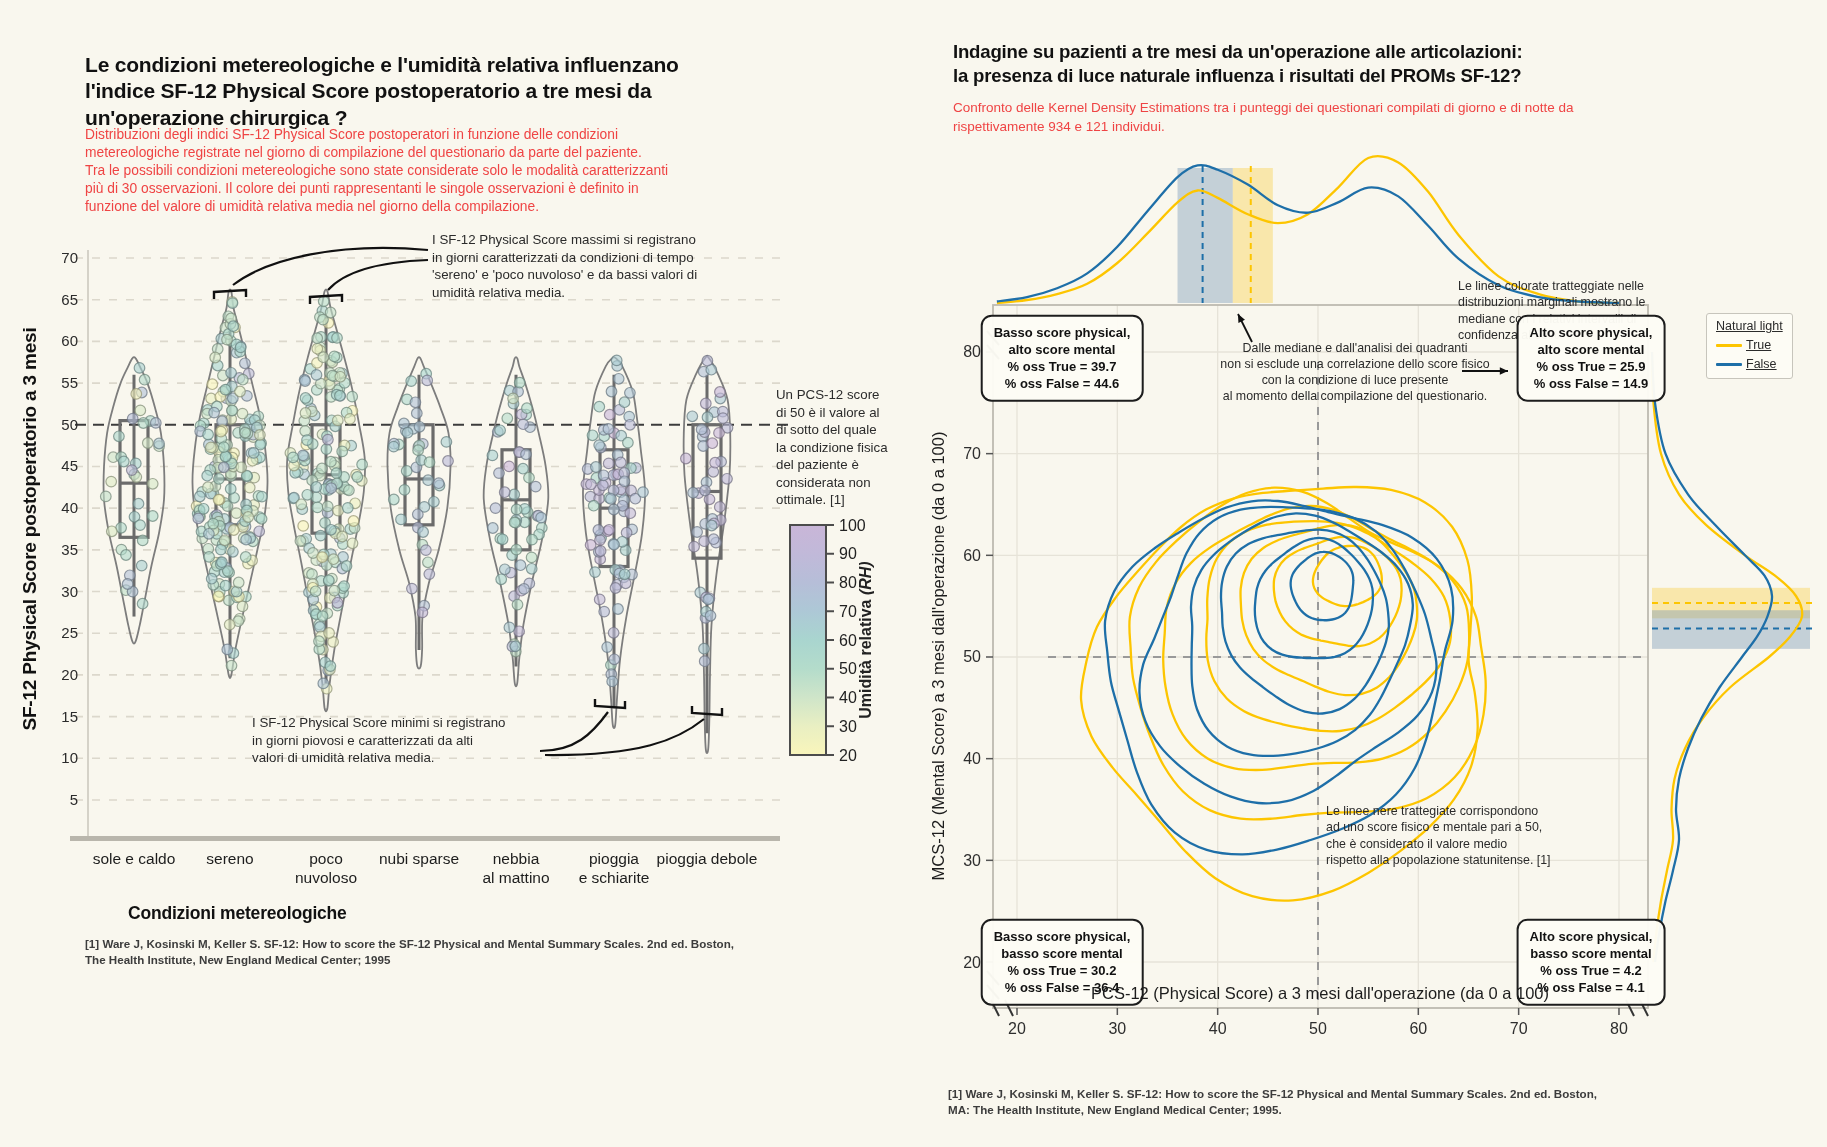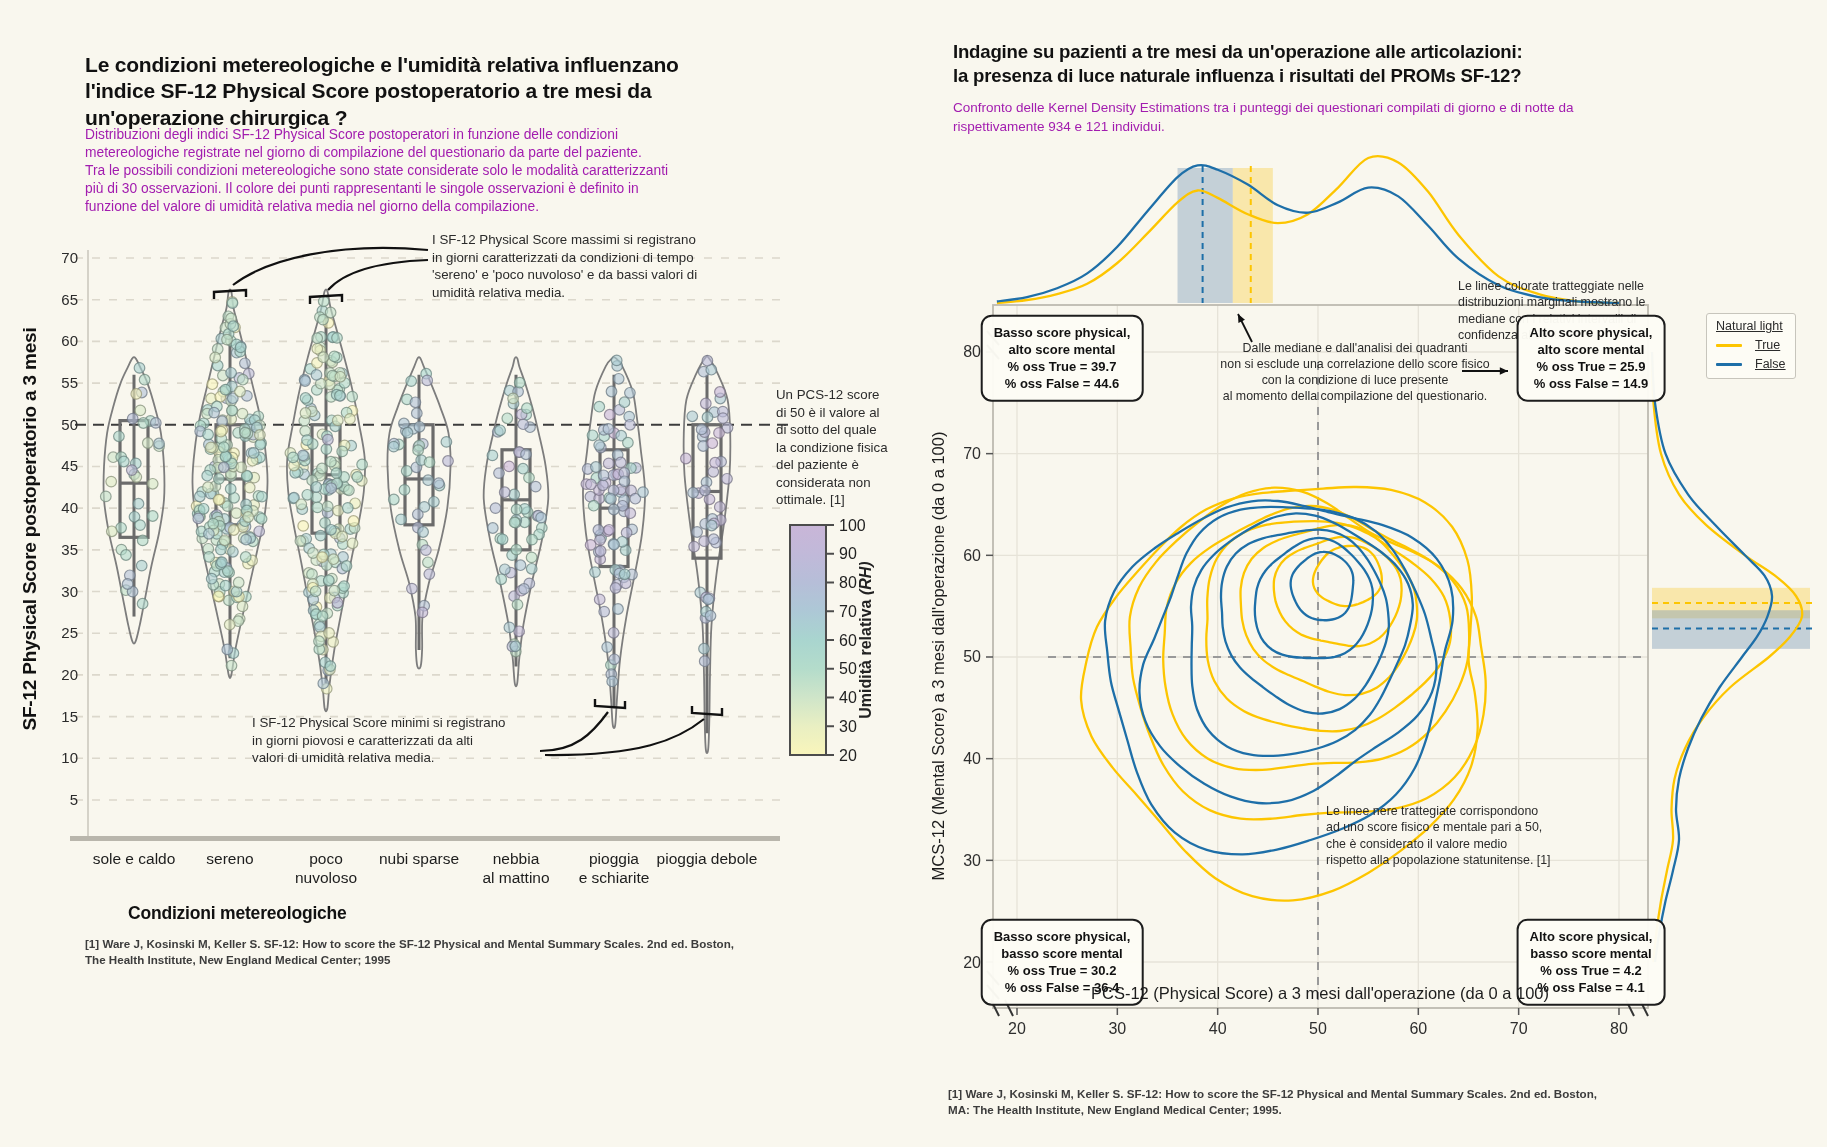--- a/index.html
+++ b/index.html
@@ -6,35 +6,35 @@
   body{
     width:1827px;height:1147px;position:relative;overflow:hidden;
     background:#f9f7ee;
     font-family:"Liberation Sans", sans-serif;
     color:#1c1c1c;
   }
   .abs{position:absolute;}
   .pre{white-space:pre-line;}
   #chart-svg{position:absolute;left:0;top:0;}
   .panel-title{font-weight:bold;color:#111;letter-spacing:-0.2px;}
-  .panel-sub{color:#a21caf;}
+  .panel-sub{color:#ef4444;}
   .ann{color:#2b2b2b;}
   .rot{transform:translate(-50%,-50%) rotate(-90deg);white-space:nowrap;}
   .qbox{
     transform:translate(-50%,-50%);
     background:rgba(253,252,245,0.97);
     border:2px solid #1d1d1d;border-radius:11px;
     padding:7px 11px;text-align:center;
     font-size:13px;font-weight:bold;line-height:1.32;color:#111;
   }
   .legend{
     background:#fdfcf5;border:1px solid #c7c5bc;border-radius:3px;
     padding:5px 9px 7px 9px;font-size:12.5px;color:#2b2b2b;
   }
-  .legend-row{display:flex;align-items:center;gap:13px;margin-top:5px;}
+  .legend-row{display:flex;align-items:center;gap:4px;margin-top:5px;}
   .legend-line{width:26px;height:3px;border-radius:1px;}
   .footnote{color:#3c3c3c;font-weight:bold;}
 </style>
 </head>
 <body>
 
 <svg id="chart-svg" width="1827" height="1147">
     <g>
       <line x1="75" y1="800" x2="788" y2="800" stroke="#dcd8cc" stroke-width="1.6" stroke-dasharray="8 9"></line>
       <line x1="75" y1="758.3076923076923" x2="788" y2="758.3076923076923" stroke="#dcd8cc" stroke-width="1.6" stroke-dasharray="8 9"></line>

